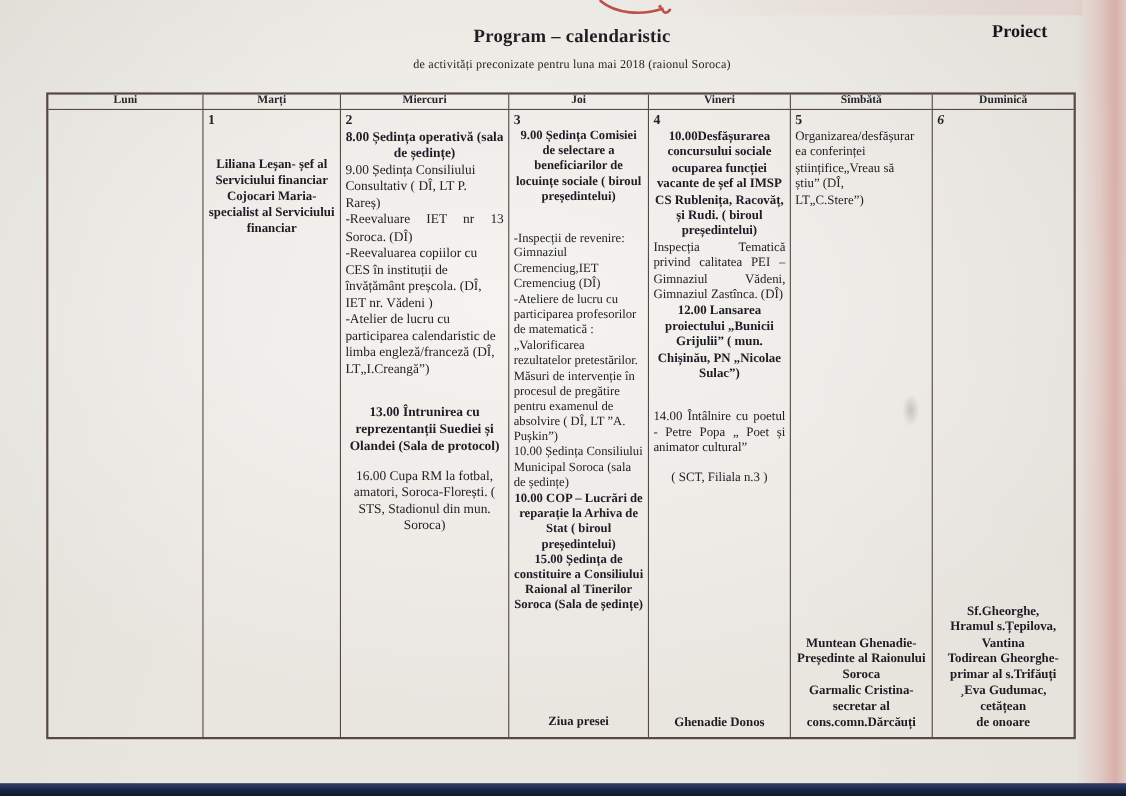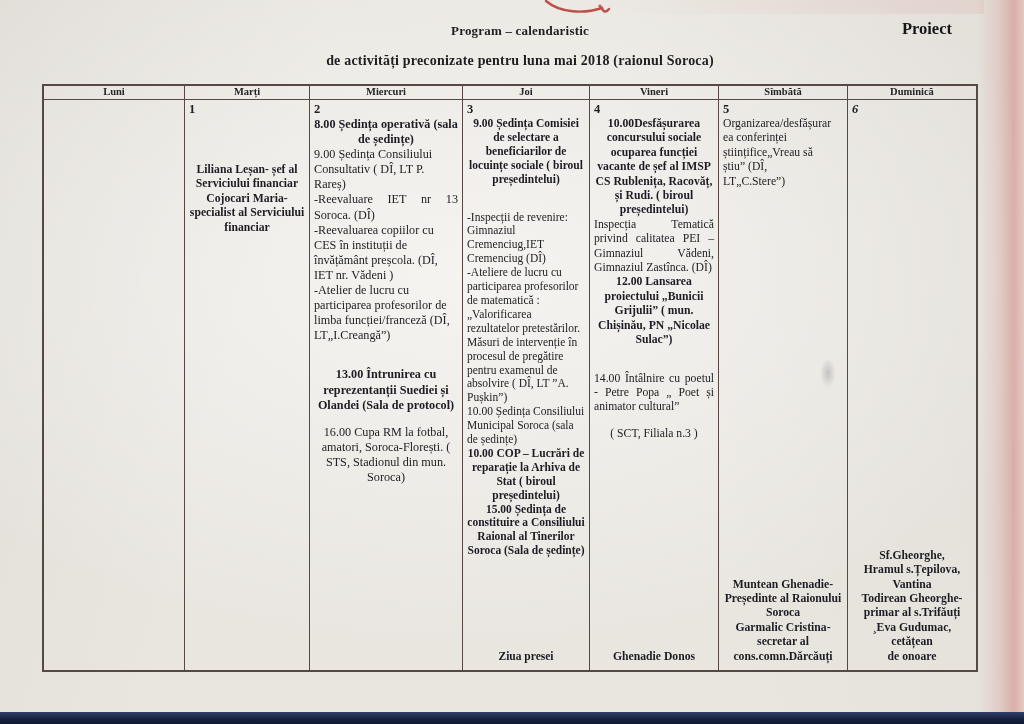--- a/index.html
+++ b/index.html
@@ -20,23 +20,23 @@
   .pink-top{position:absolute;top:0;right:40px;width:400px;height:14px;
     background:linear-gradient(to right, rgba(214,140,134,0), rgba(214,140,134,0.16));}
   .scan-bottom{position:absolute;left:0;right:0;top:712px;height:12px;
     background:linear-gradient(180deg,#31406b 0%, #18233f 55%, #0f1830 100%);}
   .smudge{position:absolute;left:820px;top:358px;width:16px;height:30px;border-radius:50%;
     background:radial-gradient(ellipse, rgba(95,95,105,0.28), rgba(95,95,105,0) 70%);}
 
   .red-mark{position:absolute;left:540px;top:0;width:120px;height:16px;}
 
   .title1{position:absolute;top:23px;left:16px;right:0;text-align:center;
-    font-weight:bold;font-size:13px;color:#1f1e22;letter-spacing:0.2px;}
+    font-weight:bold;font-size:17px;color:#1f1e22;letter-spacing:0.2px;}
   .title2{position:absolute;top:53px;left:16px;right:0;text-align:center;
-    font-weight:bold;font-size:14px;color:#1f1e22;letter-spacing:0.2px;}
+    font-weight:normal;font-size:11px;color:#1f1e22;letter-spacing:0.2px;}
   .proiect{position:absolute;top:19px;right:72px;font-weight:bold;font-size:16.5px;color:#17171b;}
 
   .cal{position:absolute;left:42px;top:84px;width:936px;height:588px;
     border:2px solid #564842;display:flex;flex-direction:column;}
   .hrow{display:grid;grid-template-columns:141px 125px 153px 127px 129px 129px 128px;
     border-bottom:1.5px solid #564842;height:14px;}
   .hcell{border-right:1px solid #564842;text-align:center;font-weight:bold;
     font-size:10.5px;line-height:12.5px;color:#26252a;}
   .hcell:last-child,.cell:last-child{border-right:none;}
   .brow{display:grid;grid-template-columns:141px 125px 153px 127px 129px 129px 128px;flex:1;}
@@ -45,21 +45,21 @@
   .cell:nth-child(3){font-size:12.2px;line-height:15.1px;}
   .cell:nth-child(4){font-size:11.5px;line-height:13.9px;}
   .daynum{font-weight:bold;font-size:12.5px;line-height:15px;min-height:15px;}
   .daynum.it{font-style:italic;}
   .blk{white-space:pre-line;}
   .b{font-weight:bold;color:#1d1c24;text-align:center;}
   .just{text-align:justify;}
   .push{margin-top:auto;margin-bottom:2px;}
   .gap{margin-top:12px;text-align:center;}
   .gap-lg{margin-top:24px;}
-  .gap-xl{margin-top:46px;}
+  .gap-xl{margin-top:26px;}
   .mid{margin-top:372px;}
 </style>
 </head>
 <body>
 
 <div class="scan-page">
 
   <svg class="red-mark" viewBox="0 0 120 16">
     <path d="M6,1 C20,13 44,14 62,8 C63,12 66,13 69,9" fill="none" stroke="#b5342a" stroke-width="2.4" stroke-linecap="round" opacity="0.85"></path>
     <circle cx="60" cy="6" r="1.6" fill="#b5342a" opacity="0.8"></circle>
@@ -90,21 +90,21 @@
 Cojocari Maria-
 specialist al Serviciului
 financiar</div>
         </div>
         <div class="cell">
           <div class="daynum">2</div>
           <div class="blk b">8.00 Ședința operativă (sala de ședințe)</div>
           <div class="blk">9.00  Ședința Consiliului Consultativ ( DÎ, LT P. Rareș)</div>
           <div class="blk just">-Reevaluare IET nr 13 Soroca. (DÎ)</div>
           <div class="blk">-Reevaluarea copiilor cu CES în  instituții de învățământ preșcola. (DÎ, IET nr. Vădeni )</div>
-          <div class="blk">-Atelier de lucru cu participarea profesorilor de limba funcției/franceză (DÎ, LT„I.Creangă”)</div>
+          <div class="blk">-Atelier de lucru cu participarea calendaristic de limba engleză/franceză (DÎ, LT„I.Creangă”)</div>
           <div class="blk b gap-lg">13.00 Întrunirea cu reprezentanții Suediei și Olandei (Sala de protocol)</div>
           <div class="blk gap">16.00 Cupa RM la fotbal, amatori, Soroca-Florești. ( STS, Stadionul din mun. Soroca)</div>
         </div>
         <div class="cell">
           <div class="daynum">3</div>
           <div class="blk b">9.00 Ședința Comisiei de  selectare a beneficiarilor de locuințe sociale ( biroul președintelui)</div>
           <div class="blk gap-lg">-Inspecții de revenire: Gimnaziul Cremenciug,IET Cremenciug (DÎ)</div>
           <div class="blk">-Ateliere de lucru cu participarea profesorilor de matematică : „Valorificarea rezultatelor pretestărilor. Măsuri de intervenție în procesul de pregătire pentru examenul de absolvire ( DÎ,  LT ”A. Pușkin”)</div>
           <div class="blk">10.00 Ședința Consiliului Municipal Soroca (sala de ședințe)</div>
           <div class="blk b">10.00 COP – Lucrări de reparație la Arhiva de Stat ( biroul președintelui)</div>

